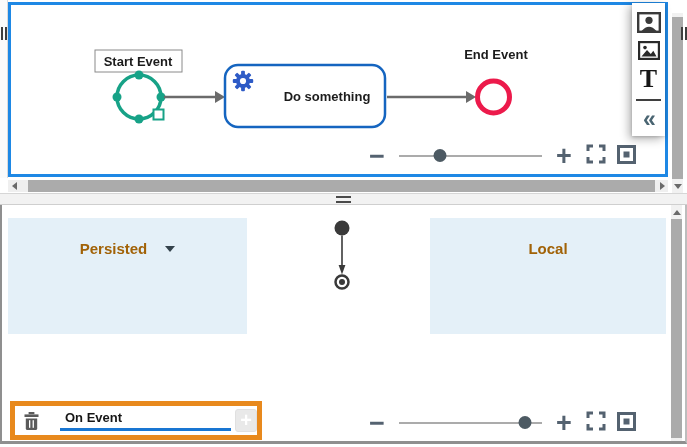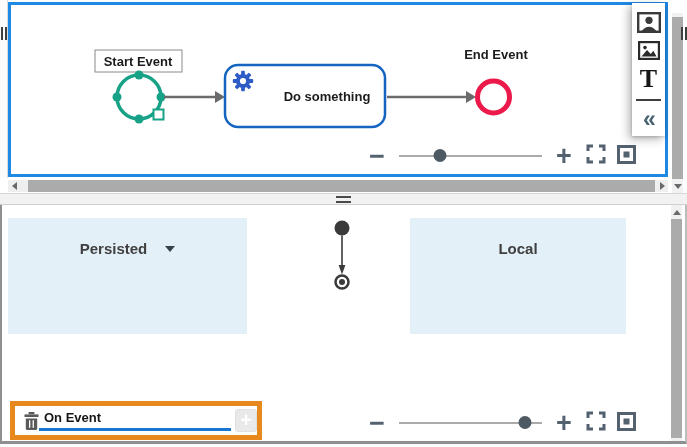--- a/index.html
+++ b/index.html
@@ -51,31 +51,31 @@
   
   .divider-row{position:absolute;left:0;top:193px;width:687px;height:12px;background:#f2f2f2;box-sizing:border-box;
                border-top:1px solid #d6d6d6;border-bottom:1px solid #cfcfcf;}
   .h-grip{position:absolute;left:336px;top:2px;width:15px;height:7px;box-sizing:border-box;
           border-top:2px solid #4a4a4a;border-bottom:2px solid #4a4a4a;}
 
   
   .bottom-region{position:absolute;left:0;top:205px;width:687px;height:239px;background:#fff;box-sizing:border-box;
                  border-left:2px solid #8f8f8f;border-right:2px solid #bdbdbd;border-bottom:3px solid #8f8f8f;}
   .data-box{position:absolute;top:13px;height:116px;background:var(--panel-fill,#E4F0F8);box-sizing:border-box;
-            display:flex;justify-content:center;padding-top:22px;font-weight:700;font-size:15px;color:#404040;gap:8px;}
+            display:flex;justify-content:center;padding-top:22px;font-weight:700;font-size:15px;color:#a16207;gap:8px;}
   .box-persisted{left:6px;width:239px;}
-  .box-local{left:408px;width:216px;}
+  .box-local{left:428px;width:236px;}
   .caret-down{width:0;height:0;border-style:solid;border-width:6px 5px 0 5px;
               border-color:#33424b transparent transparent transparent;margin:6px 0 0 10px;}
   .mini-svg{position:absolute;left:318px;top:5px;}
 
   .event-bar{position:absolute;left:8px;top:196px;width:252px;height:39px;box-sizing:border-box;background:#fff;
              border:5px solid var(--accent-orange,#E8891D);display:flex;align-items:center;}
   .trash-btn{margin-left:9px;display:flex;}
-  .name-input{flex:1;border-bottom:3px solid var(--underline-blue,#1976D2);
+  .name-input{flex:1;margin-left:21px;border-bottom:3px solid var(--underline-blue,#1976D2);
               font-weight:700;font-size:13px;color:#161616;padding:0 0 3px 5px;white-space:nowrap;overflow:hidden;}
   .add-btn{width:22px;height:23px;margin-left:4px;flex:0 0 auto;background:#e9e9e9;border:1px solid #e0e0e0;
            border-radius:3px;color:#fff;font-size:20px;font-weight:700;display:flex;align-items:center;justify-content:center;box-sizing:border-box;}
   .vscroll-bottom{position:absolute;left:669px;top:0;width:11px;height:236px;background:#f1f1f1;}
   .vsb-btn{position:absolute;left:0;top:1px;width:11px;height:12px;display:flex;align-items:center;justify-content:center;}
   .vsb-thumb{position:absolute;left:0;top:14px;width:11px;height:219px;background:#ababab;}
 </style>
 </head>
 <body>
 

